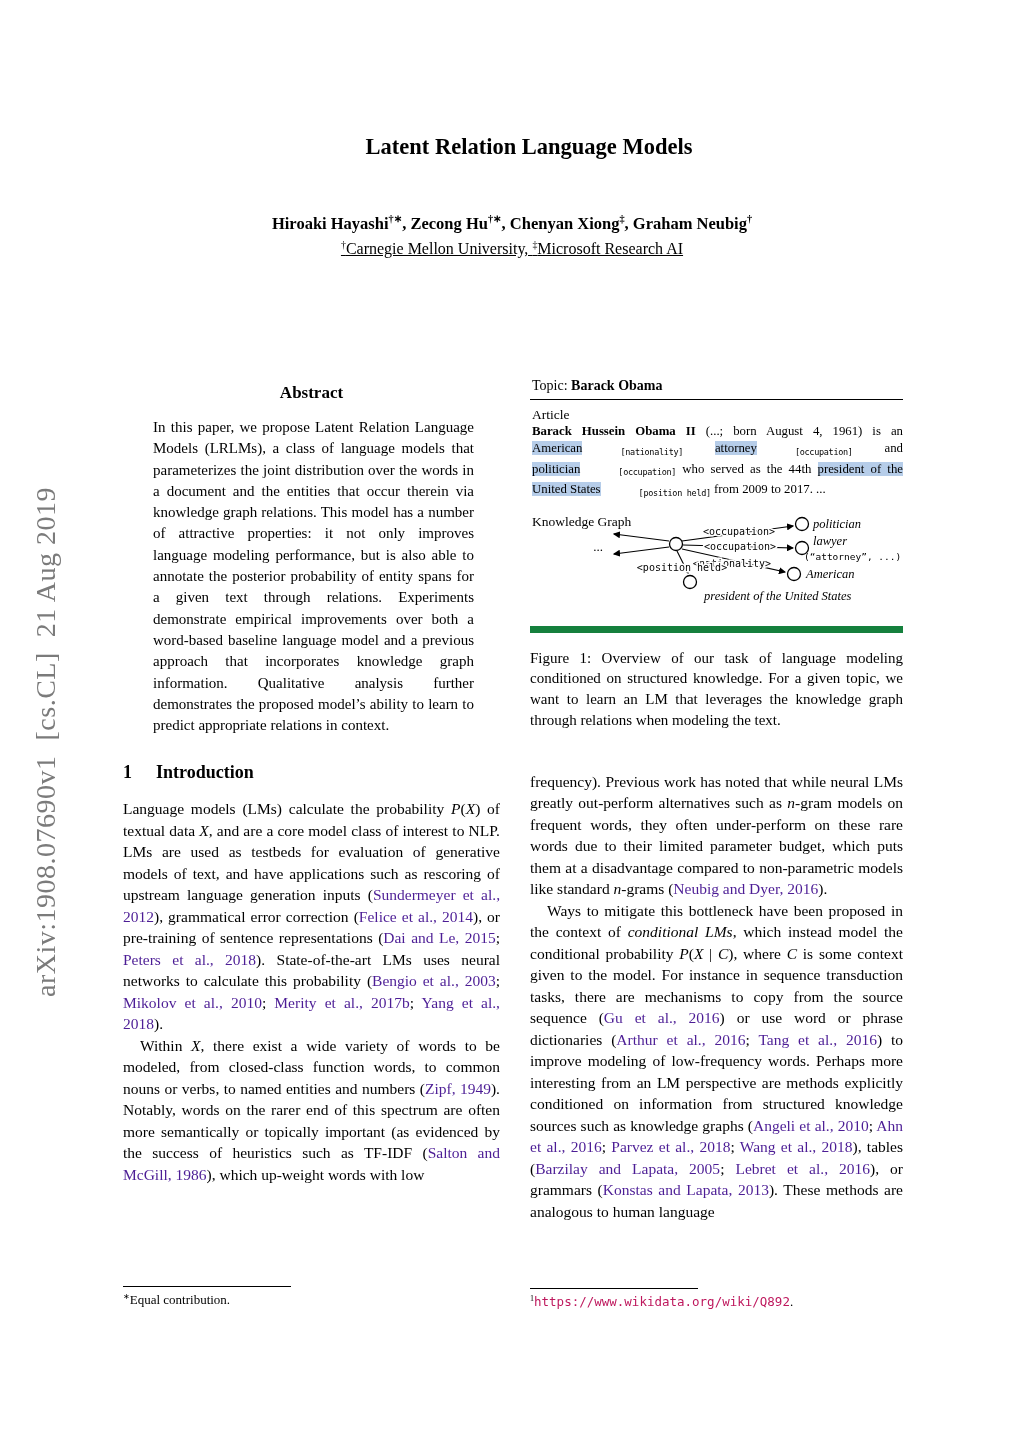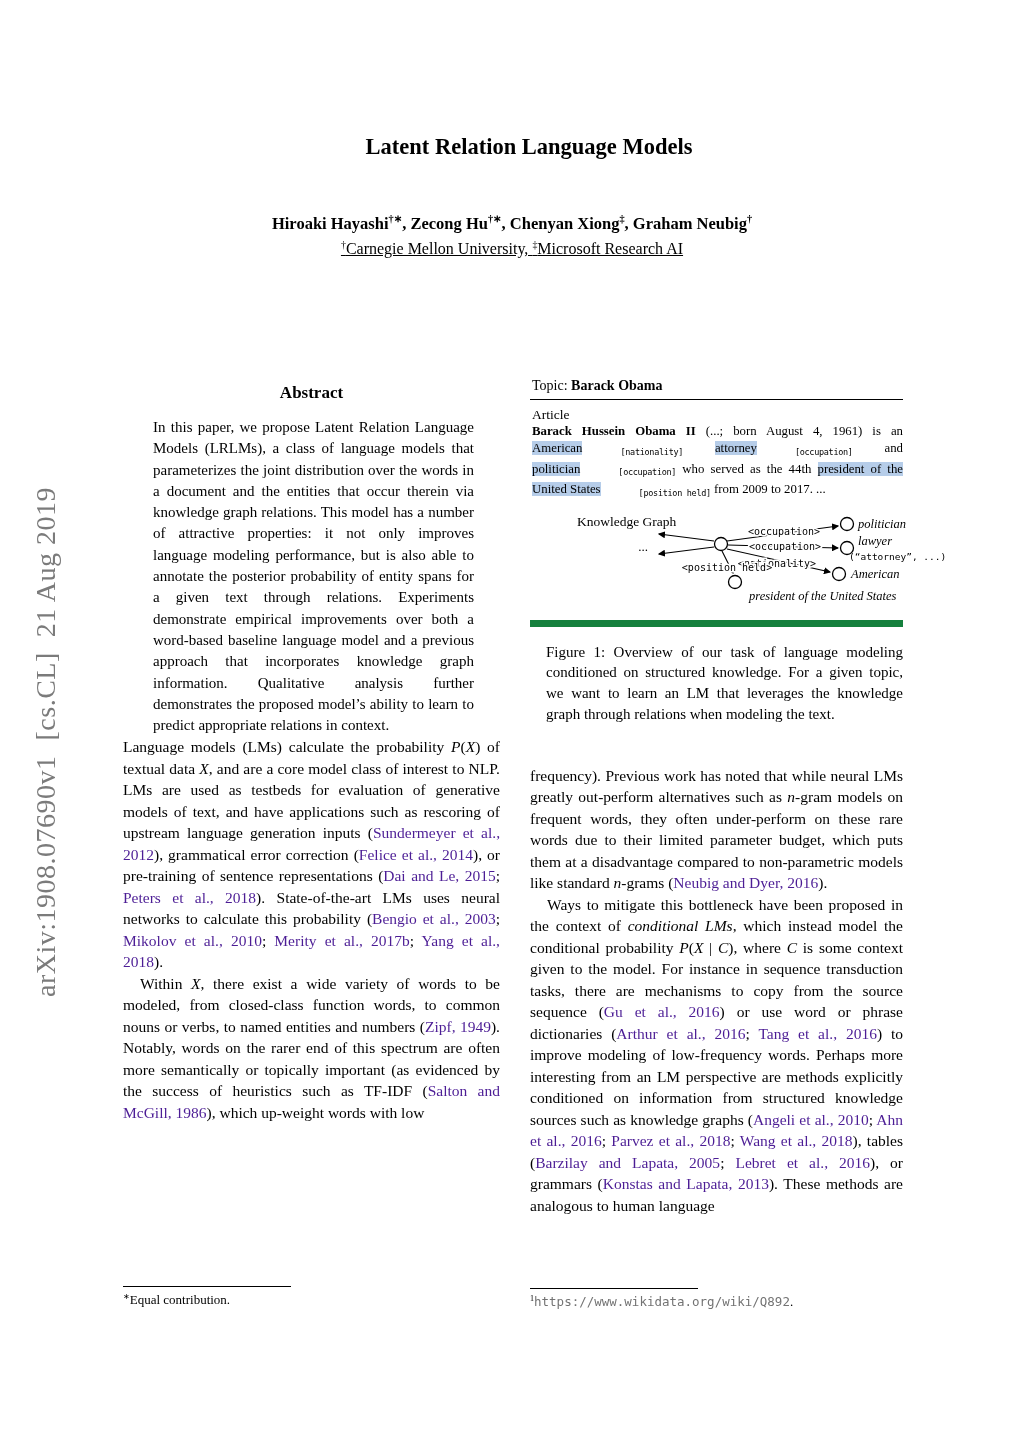--- a/index.html
+++ b/index.html
@@ -24,55 +24,56 @@
   .section-heading{font-size:18px;font-weight:700;margin:26px 0 15px 0;text-align:left;}
   .sec-num{margin-right:24px;}
   .body-par{font-size:15.5px;line-height:21.5px;margin:0;}
   .indent{text-indent:17px;}
   .rc-p1{margin-top:40px;}
   .b{font-weight:700;}
   .i{font-style:italic;}
   .m{font-style:italic;}
   .cite{color:#4c1d95;}
   .sup{vertical-align:super;font-size:0.62em;}
-  .url{font-family:"DejaVu Sans Mono",monospace;color:#737373;font-size:12.5px;}
+  .url{font-family:"DejaVu Sans Mono",monospace;color:#be185d;font-size:12.5px;}
   .hl{background:#b6cde9;}
   .ann{font-family:"DejaVu Sans Mono",monospace;font-size:8.5px;vertical-align:-2.5px;letter-spacing:-0.3px;padding-left:38px;}
   .figure{border-bottom:7px solid #15803d;}
   .fig-topic{font-size:14px;padding:2px 0 5px 2px;border-bottom:1.5px solid #000;text-align:left;}
   .fig-article{display:flex;padding:7px 0 4px 2px;flex-direction:column;}
   .fig-label{width:62px;flex:none;font-size:13.5px;text-align:left;}
   .fig-article-text{flex:1;font-size:12.8px;line-height:17px;text-align:justify;}
-  .fig-kg{position:relative;padding:6px 0 2px 0;margin-left:45px;}
+  .fig-kg{position:relative;padding:6px 0 8px 0;}
   .kg-label{position:absolute;left:2px;top:8px;width:auto;}
   .kg-svg{display:block;margin:2px 0 0 24px;overflow:visible;}
   .kg-edge-label{font-family:"DejaVu Sans Mono",monospace;font-size:10px;fill:#000;
     stroke:#fff;stroke-width:3px;paint-order:stroke;}
   .kg-node-label{font-style:italic;font-size:12.5px;fill:#000;font-family:"Liberation Serif",serif;}
   .kg-alias{font-family:"DejaVu Sans Mono",monospace;font-size:9.5px;fill:#000;}
   .kg-ellipsis{font-size:13px;fill:#000;}
-  .fig-caption{font-size:15px;line-height:20.8px;margin:15px 0 0 16px;text-align:justify;}
+  .fig-caption{font-size:15px;line-height:20.8px;margin:15px 0 0 0;text-align:justify;}
   .footnote{position:absolute;width:377px;background:#fff;}
   .footnote-left{left:123px;top:1286px;}
   .footnote-right{left:530px;top:1288px;}
   .footnote-rule{width:168px;border-top:1.2px solid #000;margin-bottom:5px;}
   .footnote-text{font-size:13px;margin:0;text-align:left;}
 </style>
 </head>
 <body>
 
 <div class="arxiv-banner">arXiv:1908.07690v1  [cs.CL]  21 Aug 2019</div>
 
 <h1 class="title">Latent Relation Language Models</h1>
 <div class="authors"><span class="b">Hiroaki Hayashi</span><span class="b sup">†∗</span><span class="b">, </span><span class="b">Zecong Hu</span><span class="b sup">†∗</span><span class="b">, </span><span class="b">Chenyan Xiong</span><span class="b sup">‡</span><span class="b">, </span><span class="b">Graham Neubig</span><span class="b sup">†</span></div>
 <div class="affil"><span class="sup">†</span><span>Carnegie Mellon University, </span><span class="sup">‡</span><span>Microsoft Research AI</span></div>
 
 <div class="col col-left">
   <h3 class="abstract-heading">Abstract</h3>
   <p class="abstract-body">In this paper, we propose Latent Relation Language Models (LRLMs), a class of language models that parameterizes the joint distribution over the words in a document and the entities that occur therein via knowledge graph relations. This model has a number of attractive properties: it not only improves language modeling performance, but is also able to annotate the posterior probability of entity spans for a given text through relations. Experiments demonstrate empirical improvements over both a word-based baseline language model and a previous approach that incorporates knowledge graph information. Qualitative analysis further demonstrates the proposed model’s ability to learn to predict appropriate relations in context.</p>
+  <h2 class="section-heading"><span class="sec-num">1</span><span>Introduction</span></h2>
   <p class="body-par"><span>Language models (LMs) calculate the probability </span><span class="m">P</span><span>(</span><span class="m">X</span><span>) of textual data </span><span class="m">X</span><span>, and are a core model class of interest to NLP. LMs are used as testbeds for evaluation of generative models of text, and have applications such as rescoring of upstream language generation inputs (</span><span class="cite">Sundermeyer et al., 2012</span><span>), grammatical error correction (</span><span class="cite">Felice et al., 2014</span><span>), or pre-training of sentence representations (</span><span class="cite">Dai and Le, 2015</span><span>; </span><span class="cite">Peters et al., 2018</span><span>). State-of-the-art LMs uses neural networks to calculate this probability (</span><span class="cite">Bengio et al., 2003</span><span>; </span><span class="cite">Mikolov et al., 2010</span><span>; </span><span class="cite">Merity et al., 2017b</span><span>; </span><span class="cite">Yang et al., 2018</span><span>).</span></p>
   <p class="body-par indent"><span>Within </span><span class="m">X</span><span>, there exist a wide variety of words to be modeled, from closed-class function words, to common nouns or verbs, to named entities and numbers (</span><span class="cite">Zipf, 1949</span><span>). Notably, words on the rarer end of this spectrum are often more semantically or topically important (as evidenced by the success of heuristics such as TF-IDF (</span><span class="cite">Salton and McGill, 1986</span><span>), which up-weight words with low</span></p>
 </div>
 
 <div class="col col-right">
   <div class="figure">
     <div class="fig-topic"><span>Topic: </span><span class="b">Barack Obama</span></div>
     <div class="fig-article">
       <div class="fig-label">Article</div>
       <div class="fig-article-text"><span class="b">Barack Hussein Obama II</span><span> (...; born August 4, 1961) is an </span><span class="hl">American</span><span class="ann">[nationality]</span><span> </span><span class="hl">attorney</span><span class="ann">[occupation]</span><span> and </span><span class="hl">politician</span><span class="ann">[occupation]</span><span> who served as the 44th </span><span class="hl">president of the United States</span><span class="ann">[position held]</span><span> from 2009 to 2017. ...</span></div>

